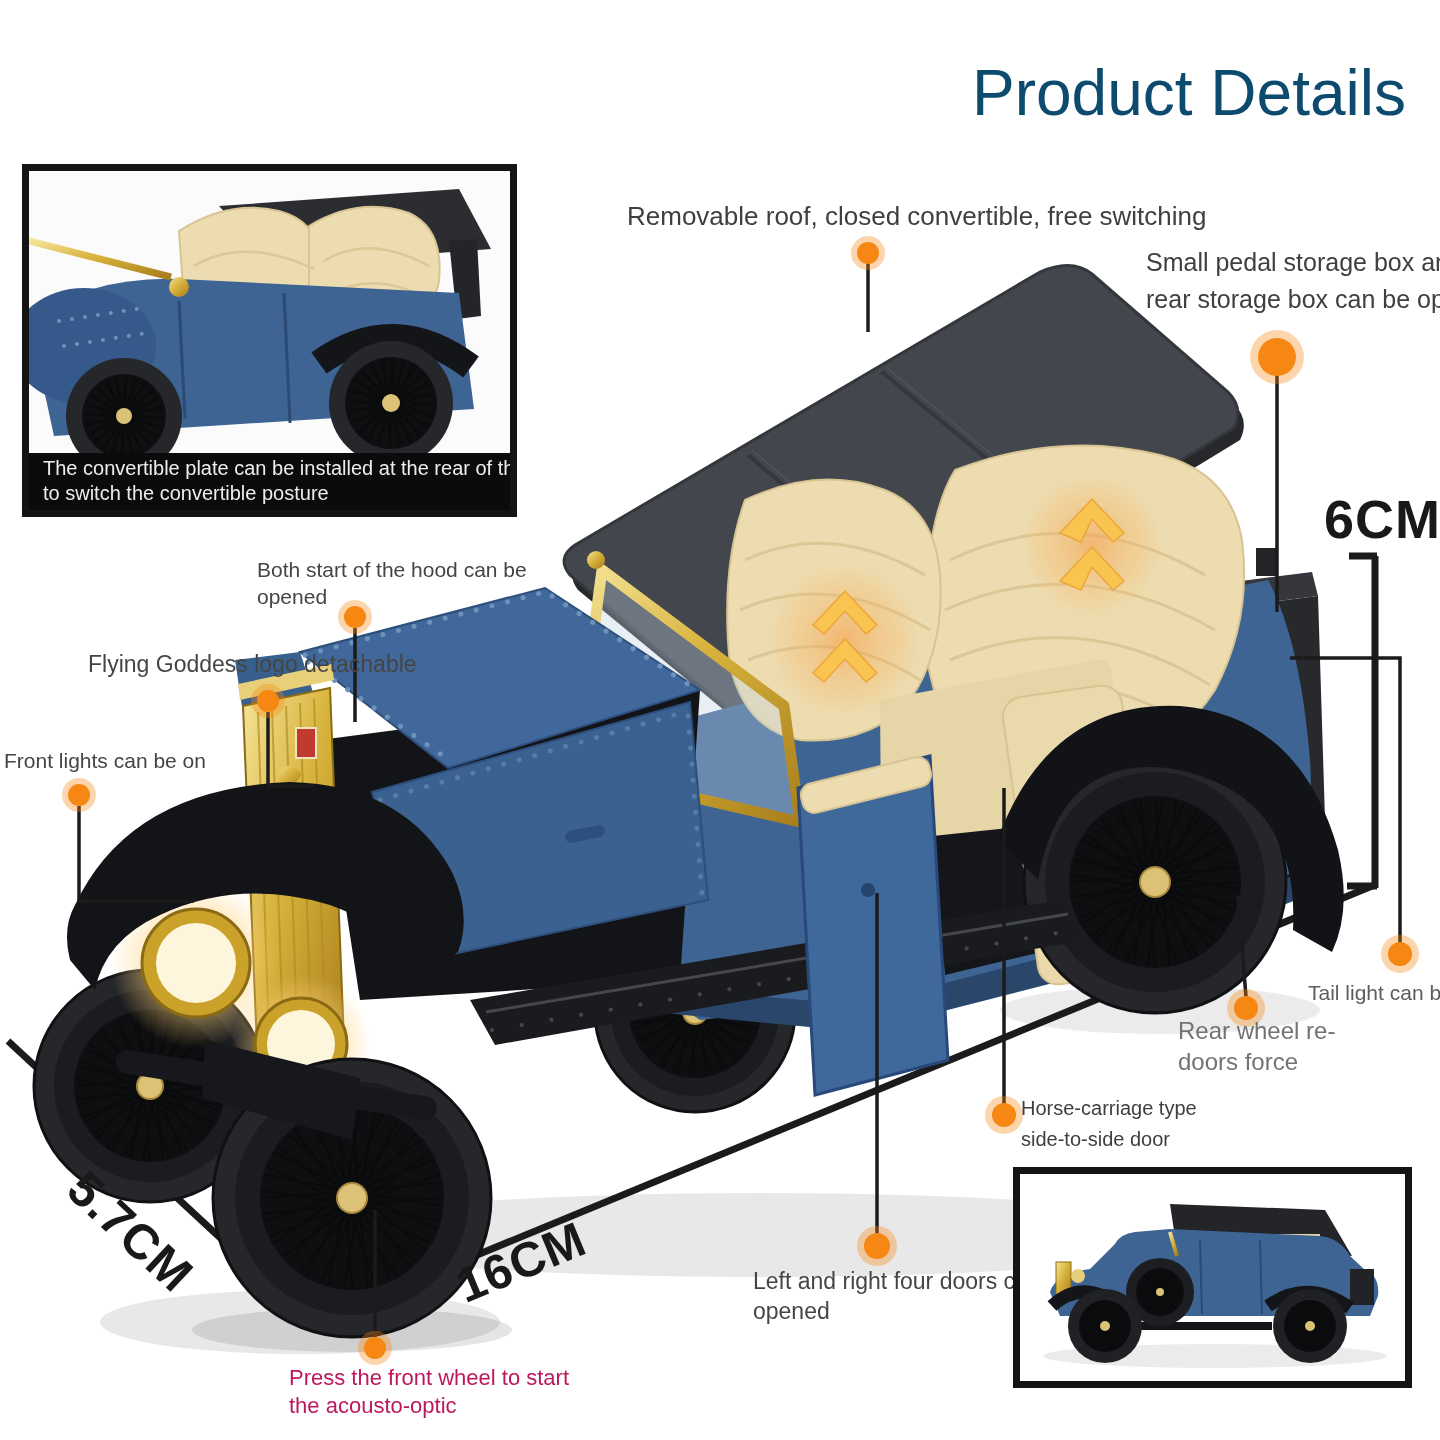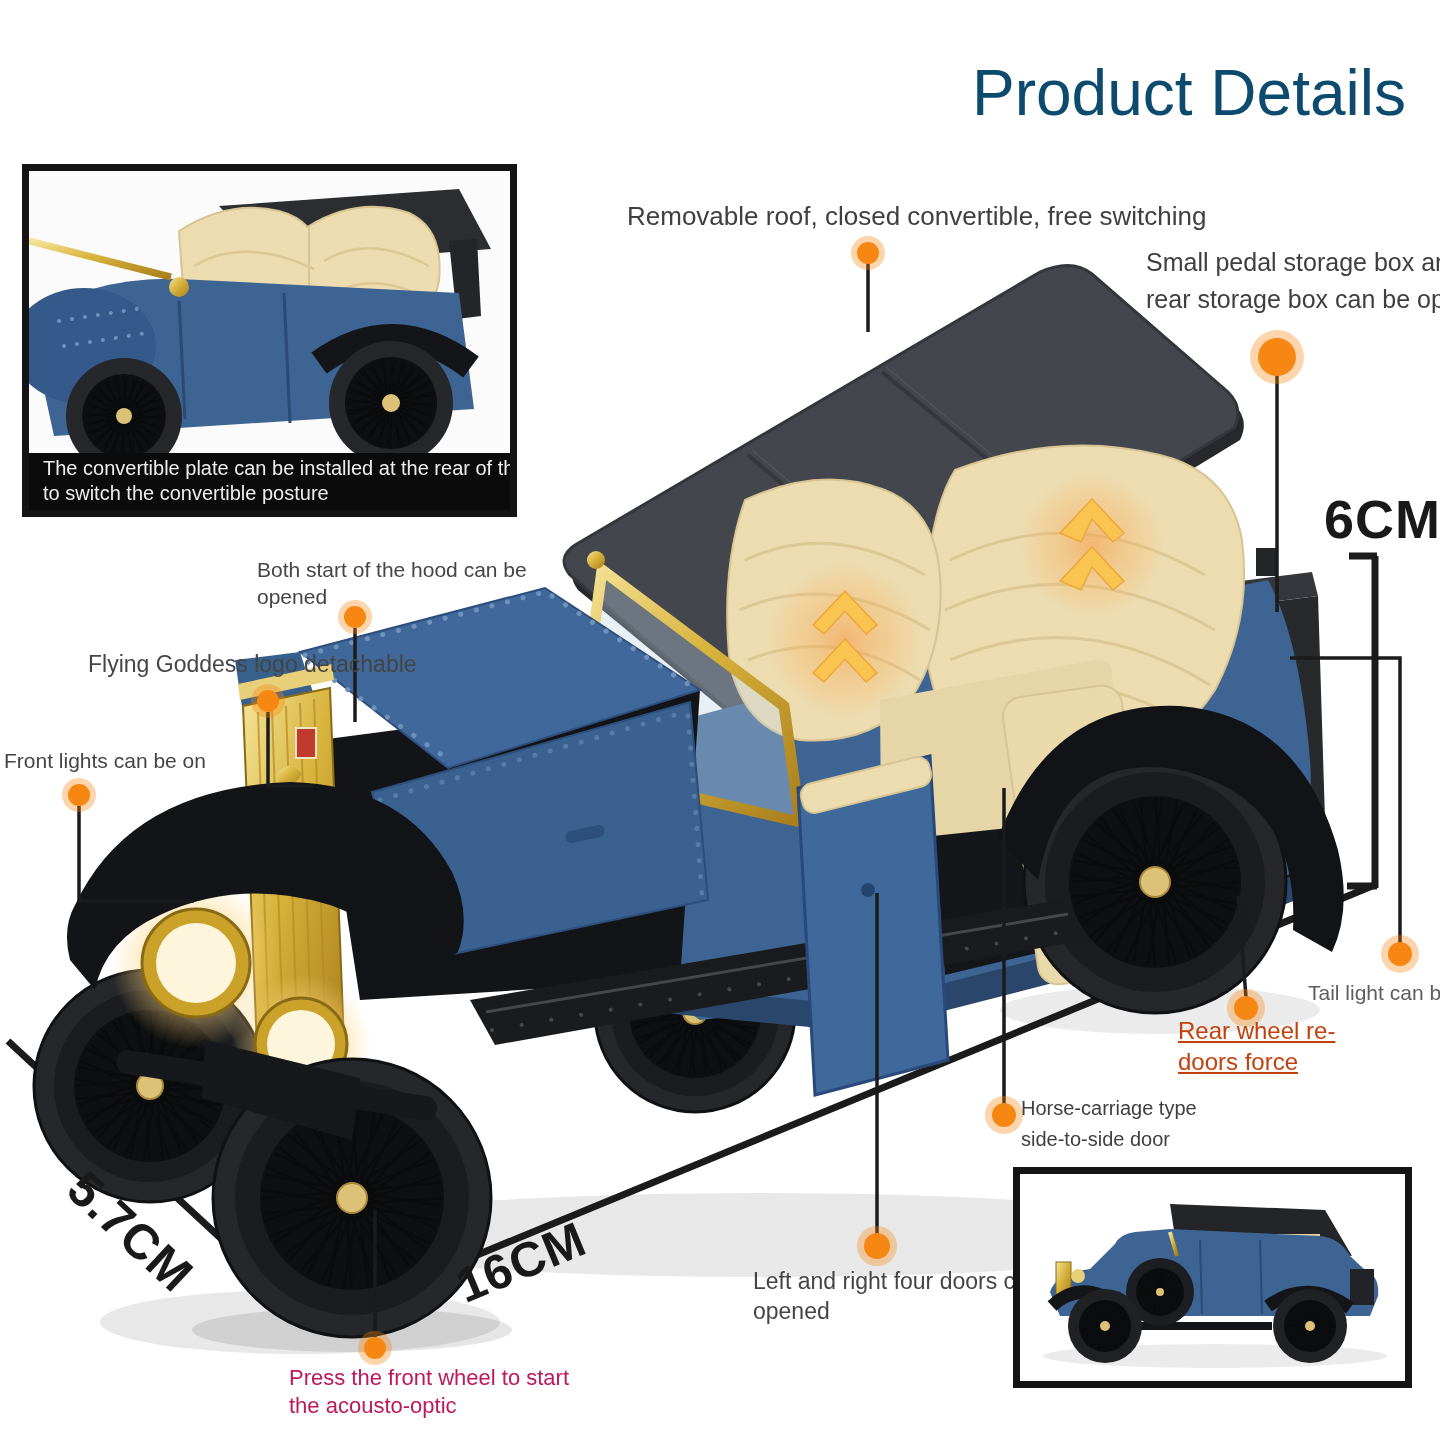--- a/index.html
+++ b/index.html
@@ -448,21 +448,21 @@
     <div>Both start of the hood can be</div>
     <div>opened</div>
   </div>
 
   <div class="lbl" style="left:88px;top:645px;font-size:23px;margin-top:6px;">Flying Goddess logo detachable</div>
 
   <div class="lbl" style="left:4px;top:749px;font-size:21px;">Front lights can be on</div>
 
   <div class="lbl" style="left:1308px;top:981px;font-size:21px;color:#5d5d5d;">Tail light can be lit</div>
 
-  <div class="lbl" style="left:1178px;top:1015px;font-size:24px;line-height:31px;color:#c2410c;text-decoration:underline;">
+  <div class="lbl" style="left:1178px;top:1015px;font-size:24px;line-height:31px;color:#737373;">
     <div>Rear wheel re-</div>
     <div>doors force</div>
   </div>
 
   <div class="lbl" style="left:1021px;top:1093px;font-size:20px;line-height:31px;color:#3f3f3f;">
     <div>Horse-carriage type</div>
     <div>side-to-side door</div>
   </div>
 
   <div class="lbl" style="left:753px;top:1266px;font-size:23px;line-height:30px;">

